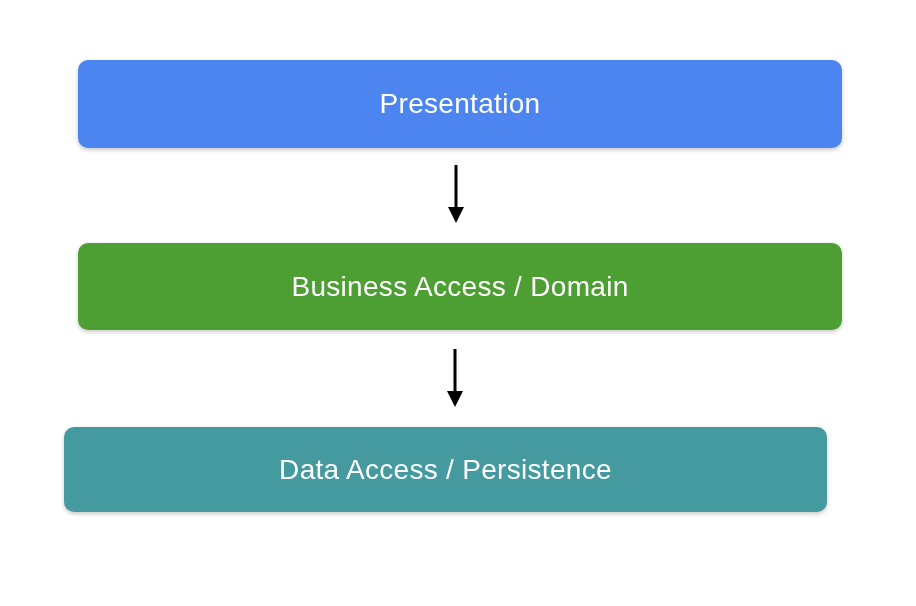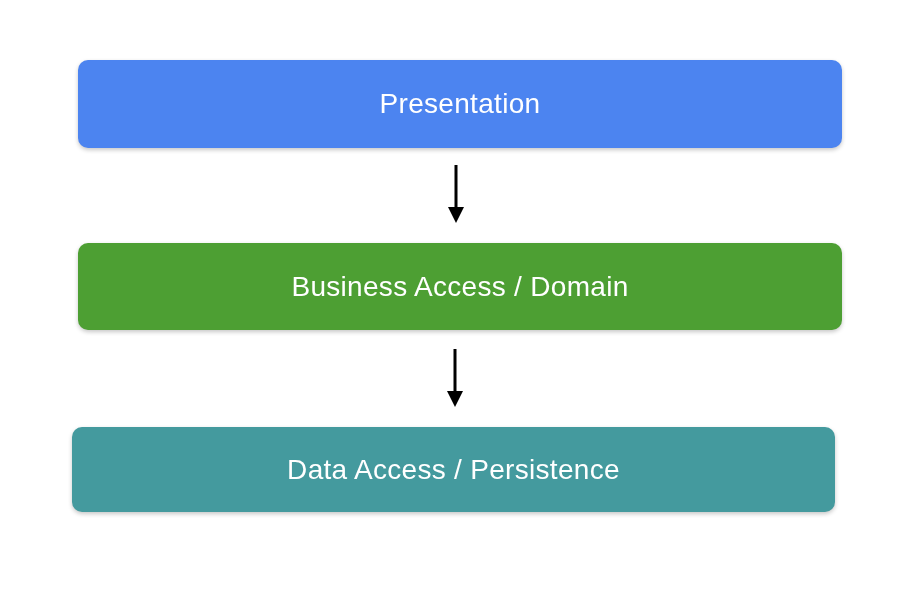--- a/index.html
+++ b/index.html
@@ -25,21 +25,21 @@
   }
   .layer-label {
     color: #ffffff;
     font-size: 28px;
     font-weight: 400;
     letter-spacing: 0.3px;
     white-space: nowrap;
   }
   .box-1 { left: 78px;  top: 60px;  width: 764px; height: 88px; }
   .box-2 { left: 78px;  top: 243px; width: 764px; height: 87px; }
-  .box-3 { left: 72px;  top: 427px; width: 763px; height: 85px; }
+  .box-3 { left: 64px;  top: 427px; width: 763px; height: 85px; }
   .arrow {
     position: absolute;
     width: 16px;
     height: 58px;
   }
   .arrow-1 { left: 448px; top: 165px; }
   .arrow-2 { left: 447px; top: 349px; }
 </style>
 </head>
 <body>

